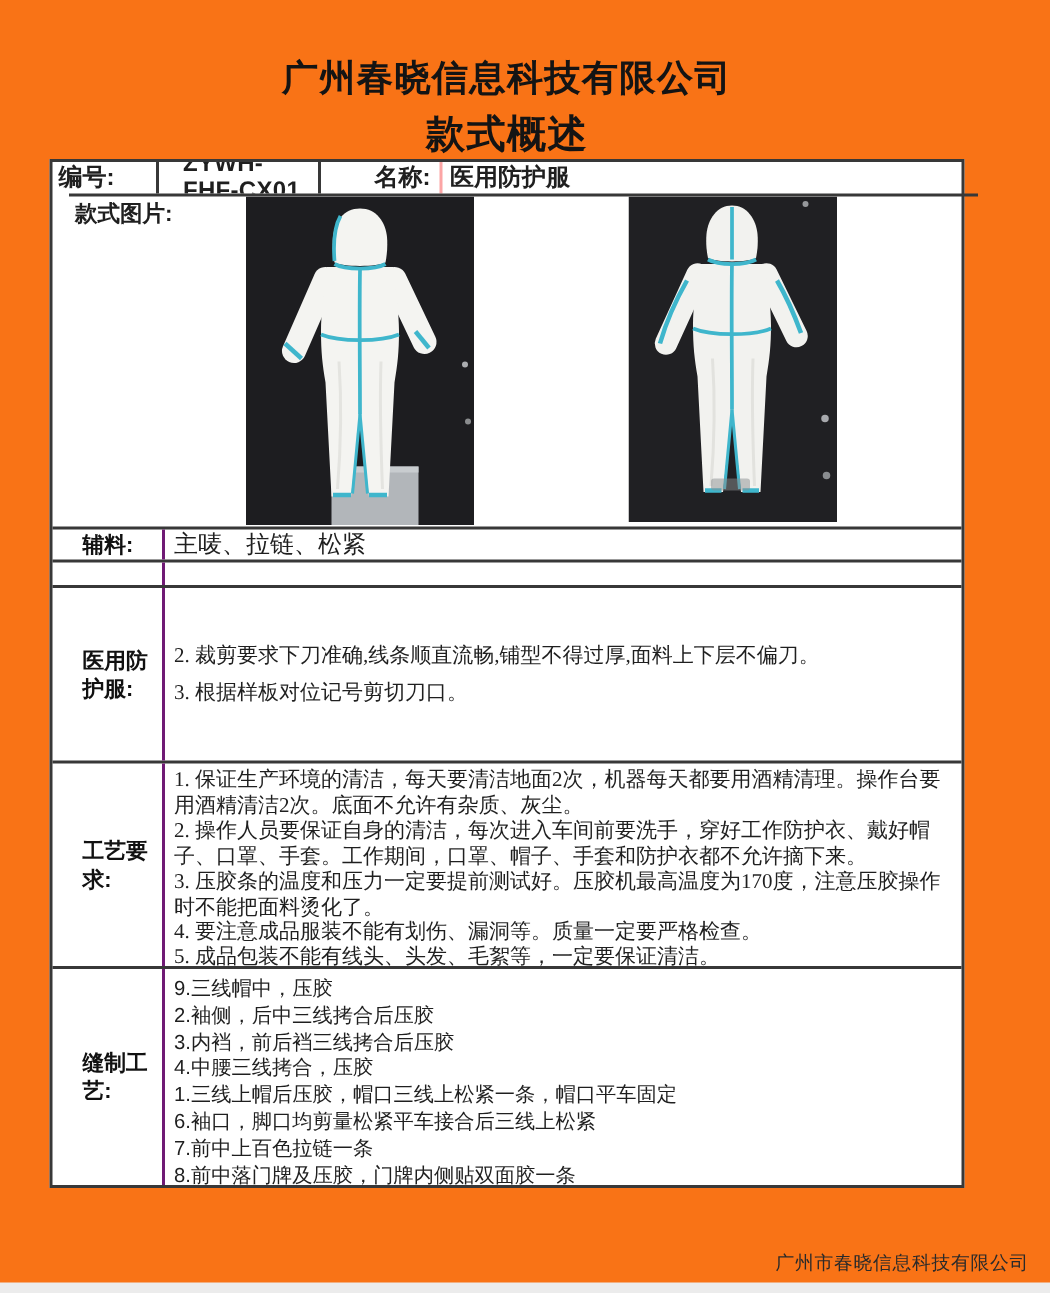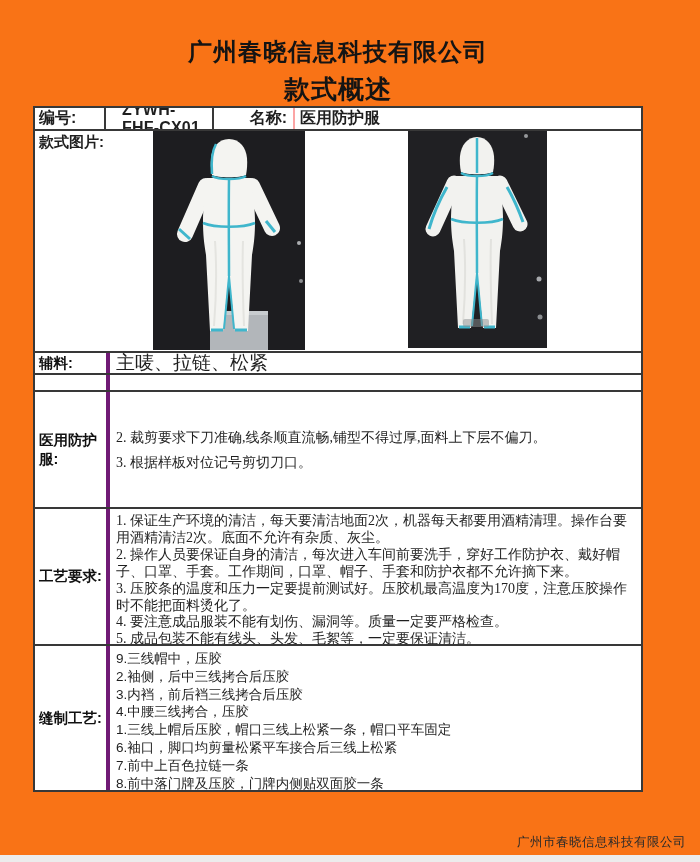--- a/index.html
+++ b/index.html
@@ -17,43 +17,43 @@
     text-align:center; font-size:26px; font-weight:700; color:#141414; letter-spacing:1px;
   }
   .spec-table {
     position:absolute; left:33px; top:106px; width:610px; height:686px;
     border:2px solid #383838; background:#fff;
   }
   .row { display:flex; width:100%; border-top:2px solid #383838; }
   .row.first { border-top:none; }
   .cell { overflow:hidden; }
   .label-cell {
-    width:75px; flex:0 0 75px; border-right:4px solid #701a75;
+    width:75px; flex:0 0 75px; border-right:2px solid #701a75;
     font-weight:700; font-size:14.5px; color:#111;
-    display:flex; align-items:center; padding-left:4px;
+    display:flex; align-items:center; padding-left:20px;
   }
   .value-cell { flex:1 1 auto; padding-left:6px; padding-right:4px; }
   
   .r-head { height:21px; }
   .r-head .cell { display:flex; align-items:center; font-weight:700; font-size:16px; }
   .c-code-label { width:71px; flex:0 0 71px; border-right:2px solid #383838; padding-left:4px; }
   .c-code-value { width:108px; flex:0 0 108px; border-right:2px solid #383838; padding-left:16px; letter-spacing:0.2px; }
   .c-name-label { width:81px; flex:0 0 81px; border-right:2px solid #fca5a5; justify-content:flex-end; padding-right:6px; }
   .c-name-value { flex:1 1 auto; padding-left:5px; }
   
-  .r-photos { height:222px; position:relative; display:block; }
+  .r-photos { height:222px; position:relative; display:block;margin-left:11px; }
   .photos-label { position:absolute; top:2px; left:4px; font-weight:700; font-size:15px; }
   .photo { position:absolute; top:0; }
   .photo-front { left:118px; width:152px; height:219px; }
   .photo-back  { left:373px; width:139px; height:217px; }
   .photo svg { display:block; }
   
   .r-accessories { height:22px; }
   .r-accessories .value-cell {
-    display:flex; align-items:center; font-size:19px;
+    display:flex; align-items:center; font-size:16px;
     font-family:"Liberation Serif", serif;
   }
   .r-empty { height:17px; }
   
   .r-cutting { height:117px; }
   .r-cutting .value-cell {
     display:flex; flex-direction:column; justify-content:center;
     font-family:"Liberation Serif", serif; font-size:14px; line-height:25px;
   }
   

